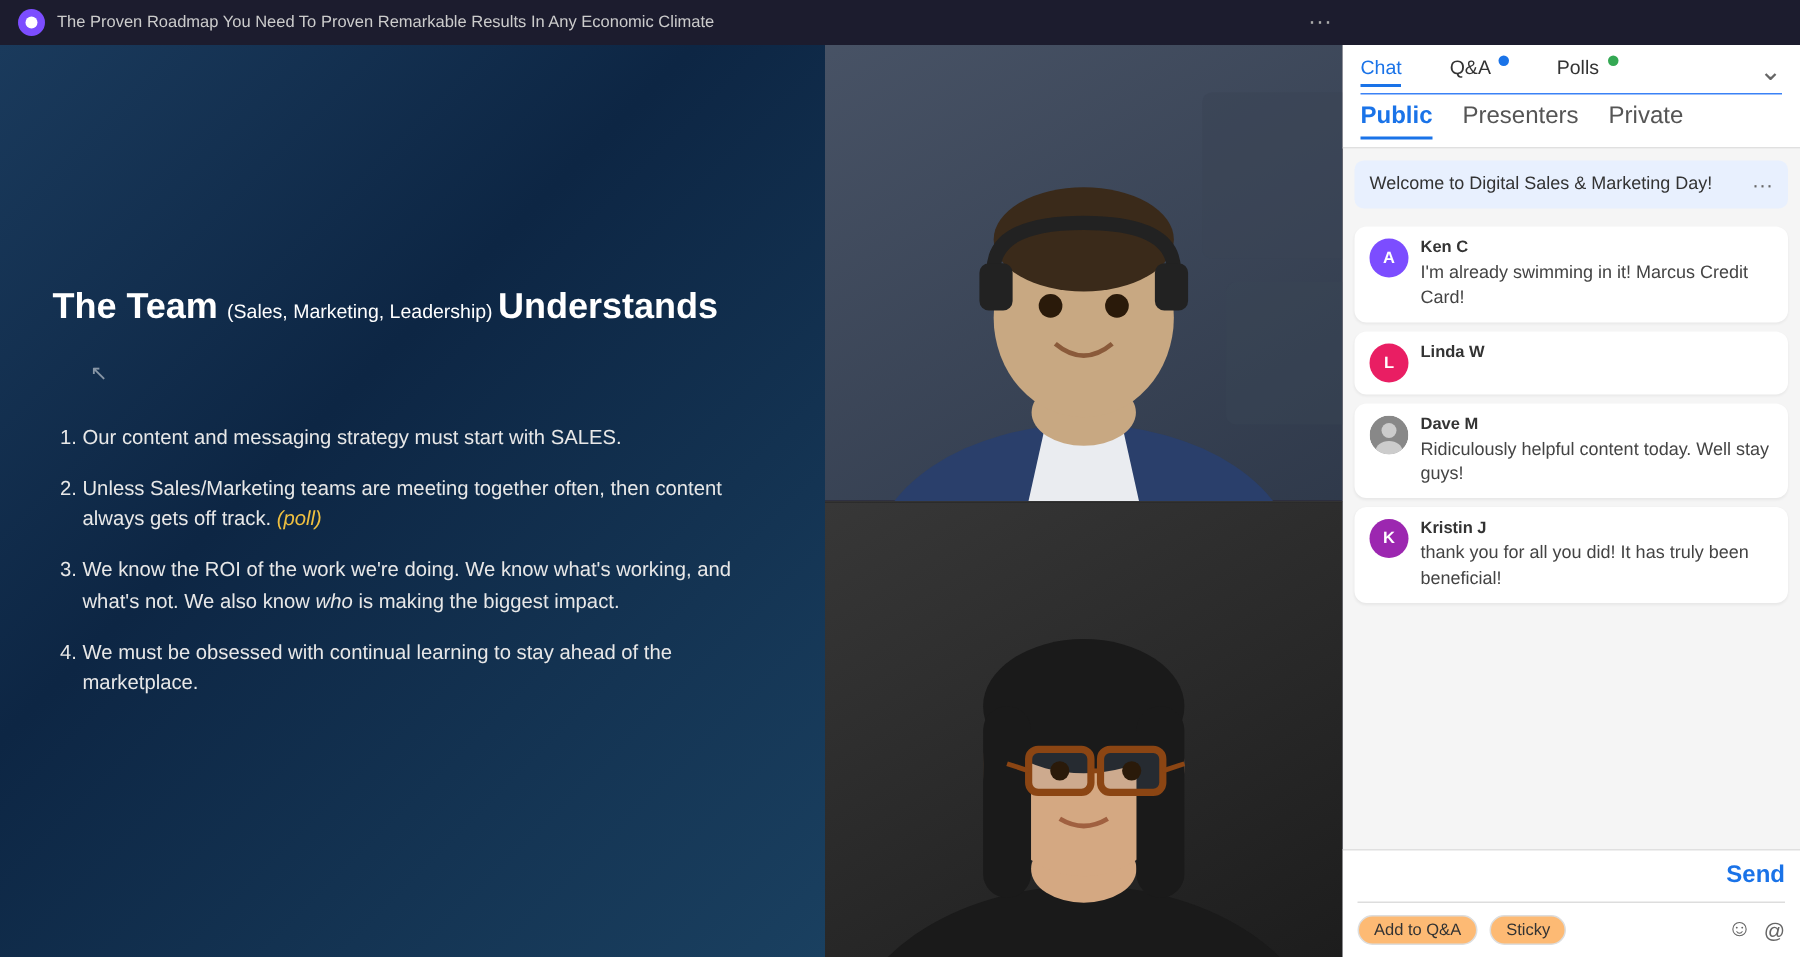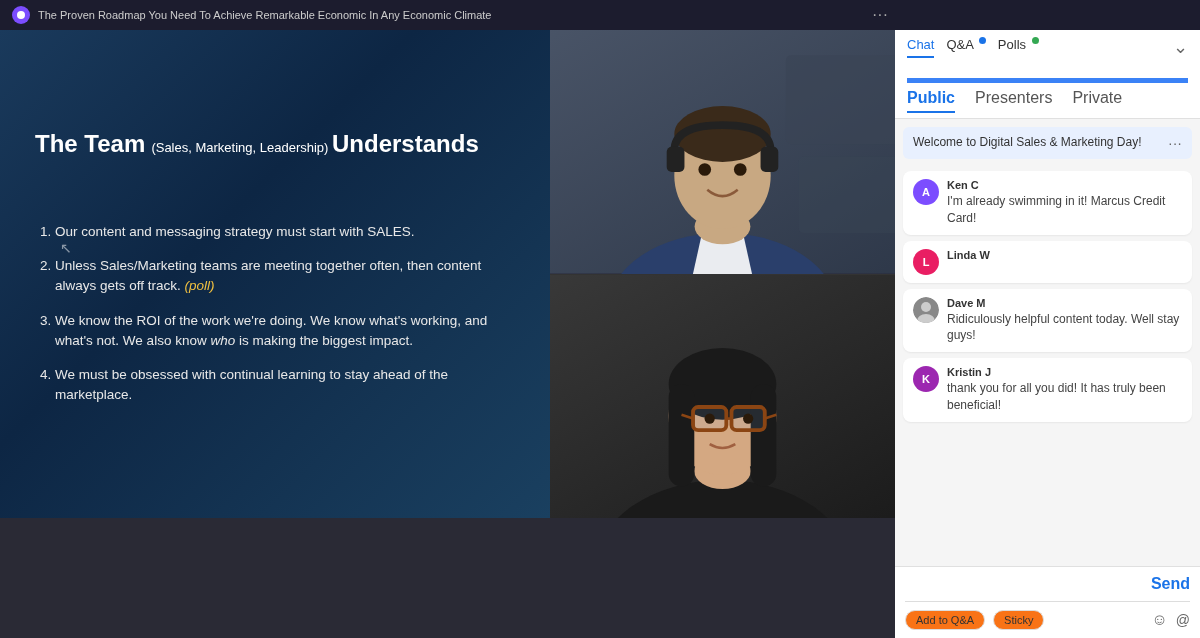--- a/index.html
+++ b/index.html
@@ -47,21 +47,21 @@
     .main {
       display: flex;
       flex: 1;
       overflow: hidden;
     }
 
     
     .left-panel {
       flex: 1;
       display: flex;
-      flex-direction: column;
+      flex-direction: row;
       overflow: hidden;
     }
 
     .presentation-area {
       display: flex;
       flex: 1;
       overflow: hidden;
     }
 
     
@@ -143,23 +143,23 @@
     
     .chat-header {
       background: white;
       padding: 0 12px;
       border-bottom: 1px solid #e0e0e0;
       flex-shrink: 0;
     }
     .chat-tabs-top {
       display: flex;
       align-items: center;
-      gap: 12px;
-      padding: 6px 0 20px;
-      border-bottom: 5px solid #3b82f6;
+      gap: 32px;
+      padding: 6px 0 4px;
+      border-bottom: 1px solid #3b82f6;
     }
     .chat-tab-top {
       font-size: 13px;
       color: #333;
       cursor: pointer;
       position: relative;
       padding-bottom: 4px;
     }
     .chat-tab-top.active {
       color: #1a73e8;
@@ -299,21 +299,21 @@
       cursor: pointer;
       background: none;
       border: none;
     }
     .chat-actions {
       display: flex;
       gap: 8px;
       align-items: center;
     }
     .action-btn {
-      background: #f97316;
+      background: #fdba74;
       border: 1px solid #ddd;
       border-radius: 12px;
       padding: 3px 10px;
       font-size: 11px;
       cursor: pointer;
       color: #333;
     }
     .emoji-btn {
       margin-left: auto;
       color: #666;
@@ -332,21 +332,21 @@
   </style>
 </head>
 <body>
 
 <div class="top-bar">
   <div class="top-bar-logo">
     <svg width="10" height="10" viewBox="0 0 10 10">
         <circle cx="5" cy="5" r="4" fill="white"></circle>
       </svg>
   </div>
-  <span class="top-bar-title">The Proven Roadmap You Need To Achieve Remarkable Economic In Any Economic Climate</span>
+  <span class="top-bar-title">The Proven Roadmap You Need To Proven Remarkable Results In Any Economic Climate</span>
   <span class="top-bar-dots">···</span>
 </div>
 
 <div class="main">
 
   <div class="left-panel">
     <div class="presentation-area">
 
       <div class="slide">
         <div class="slide-title">

